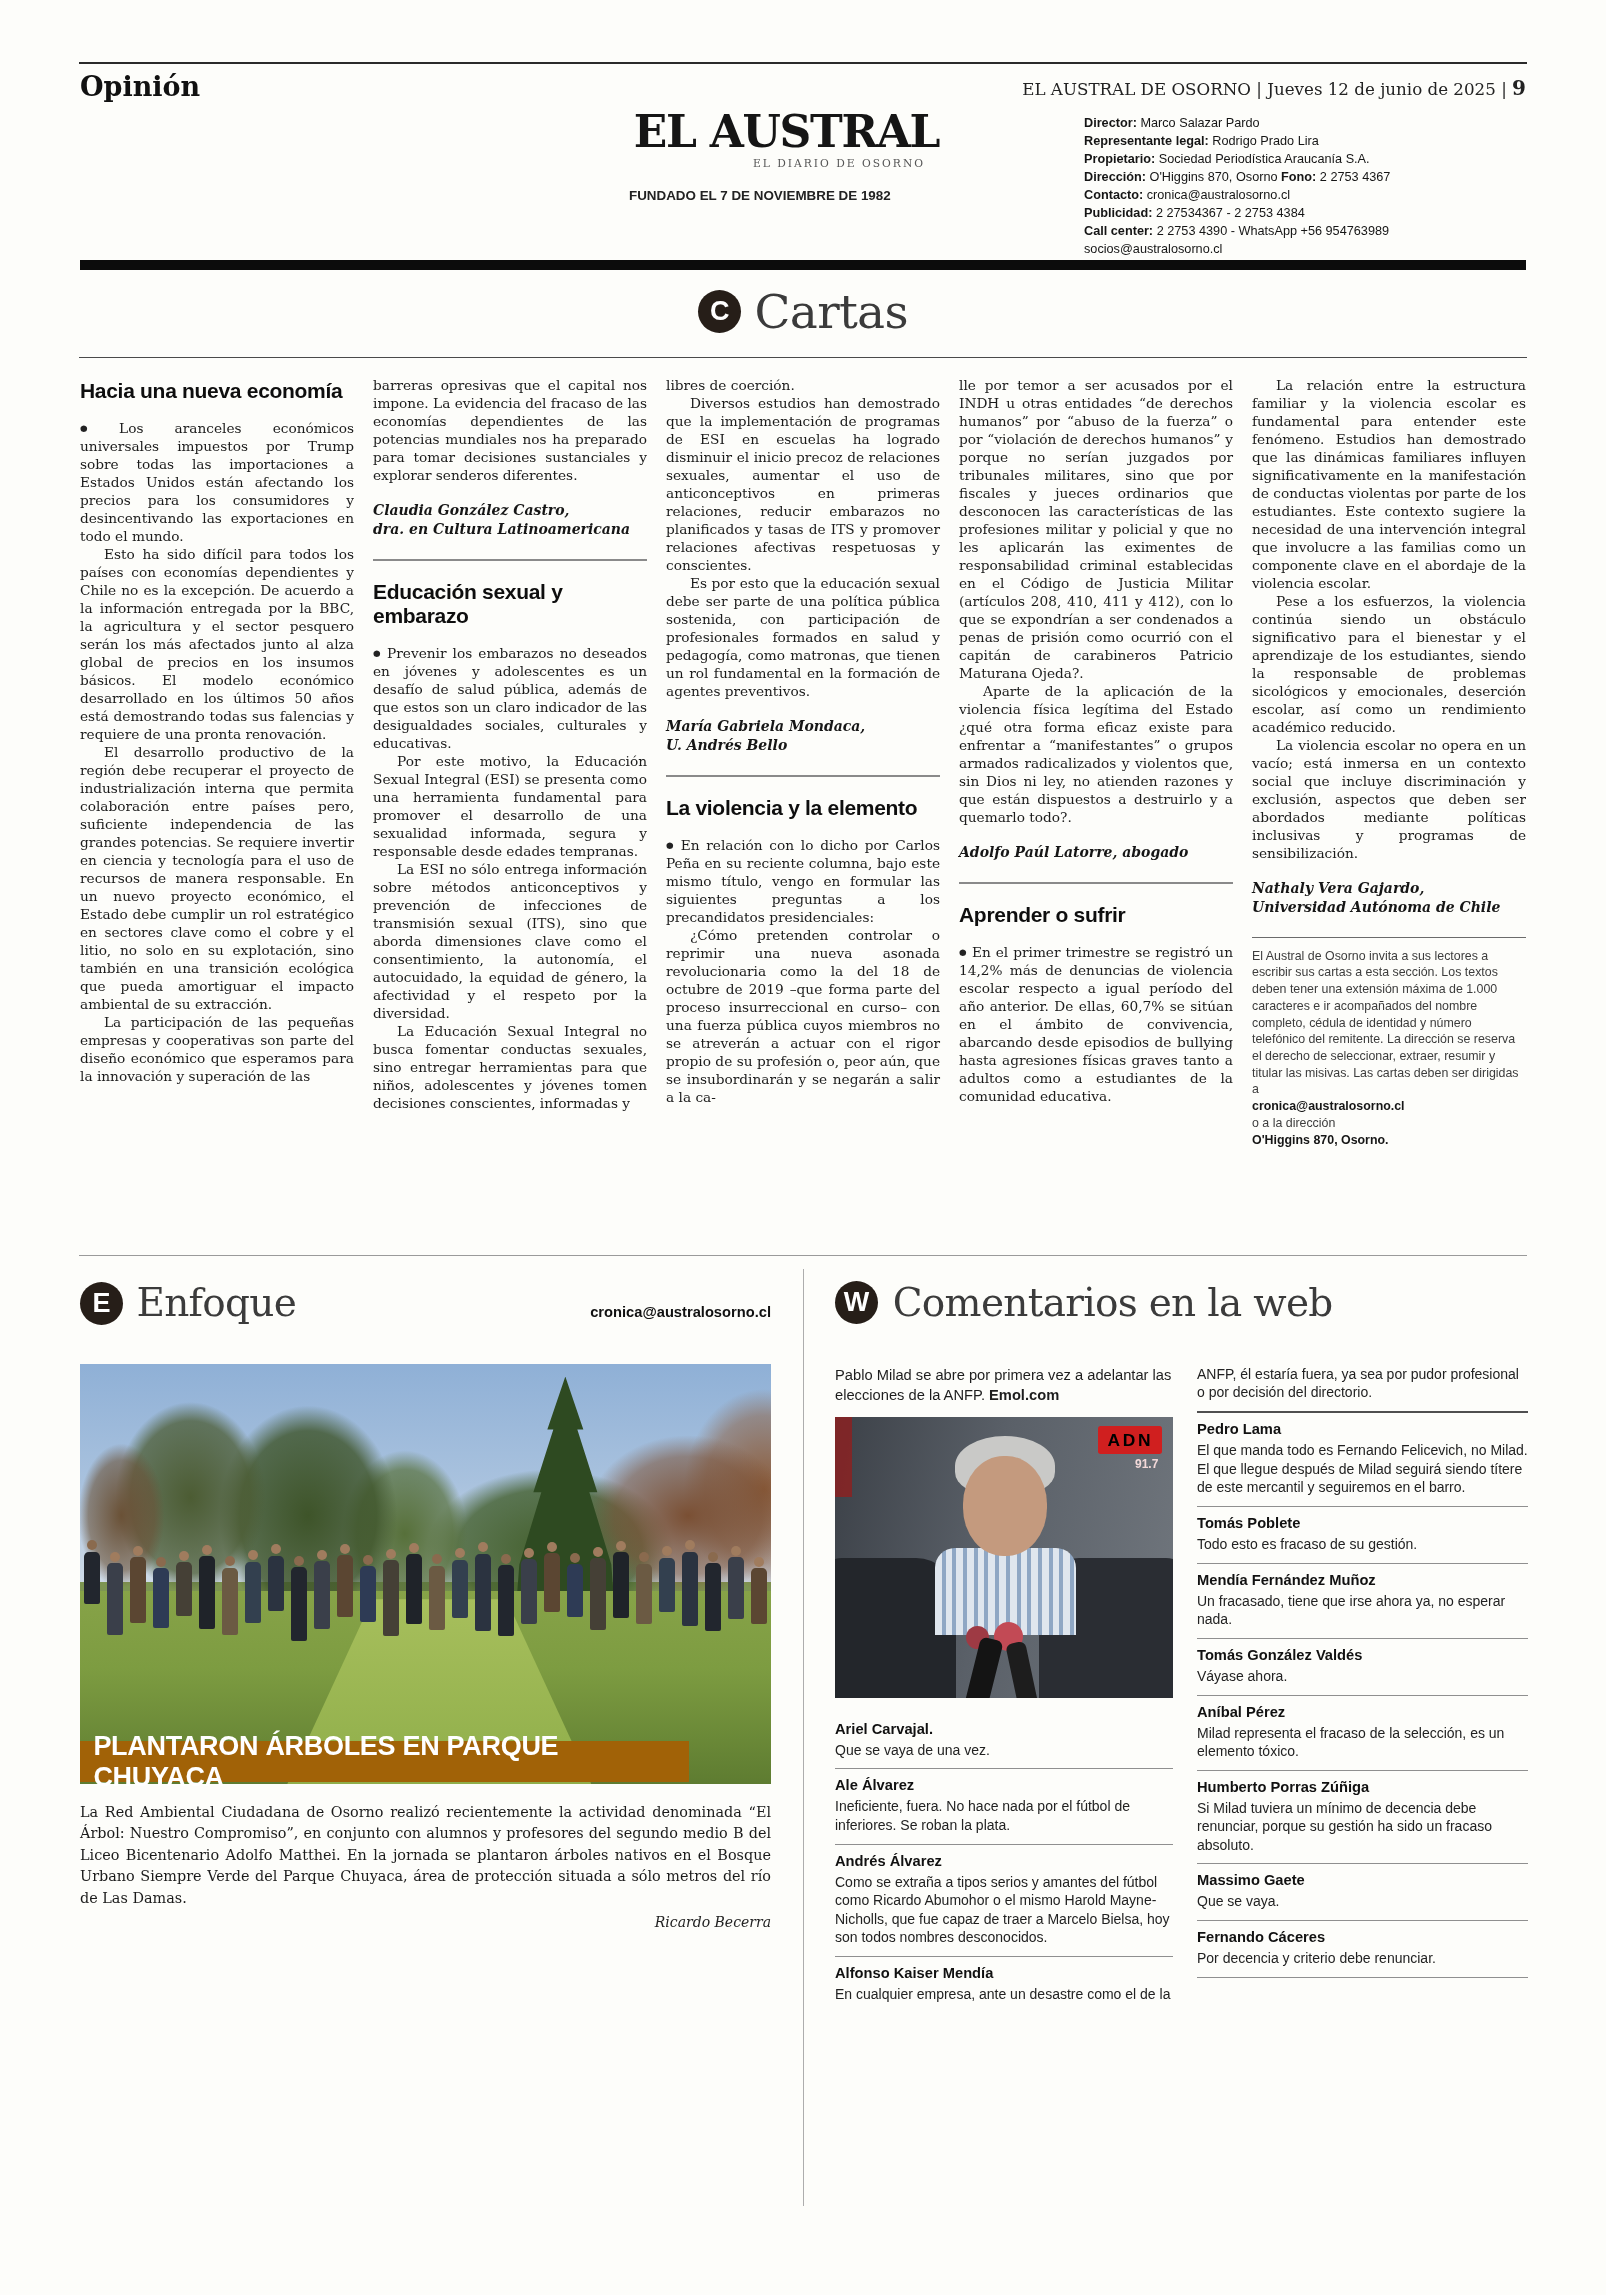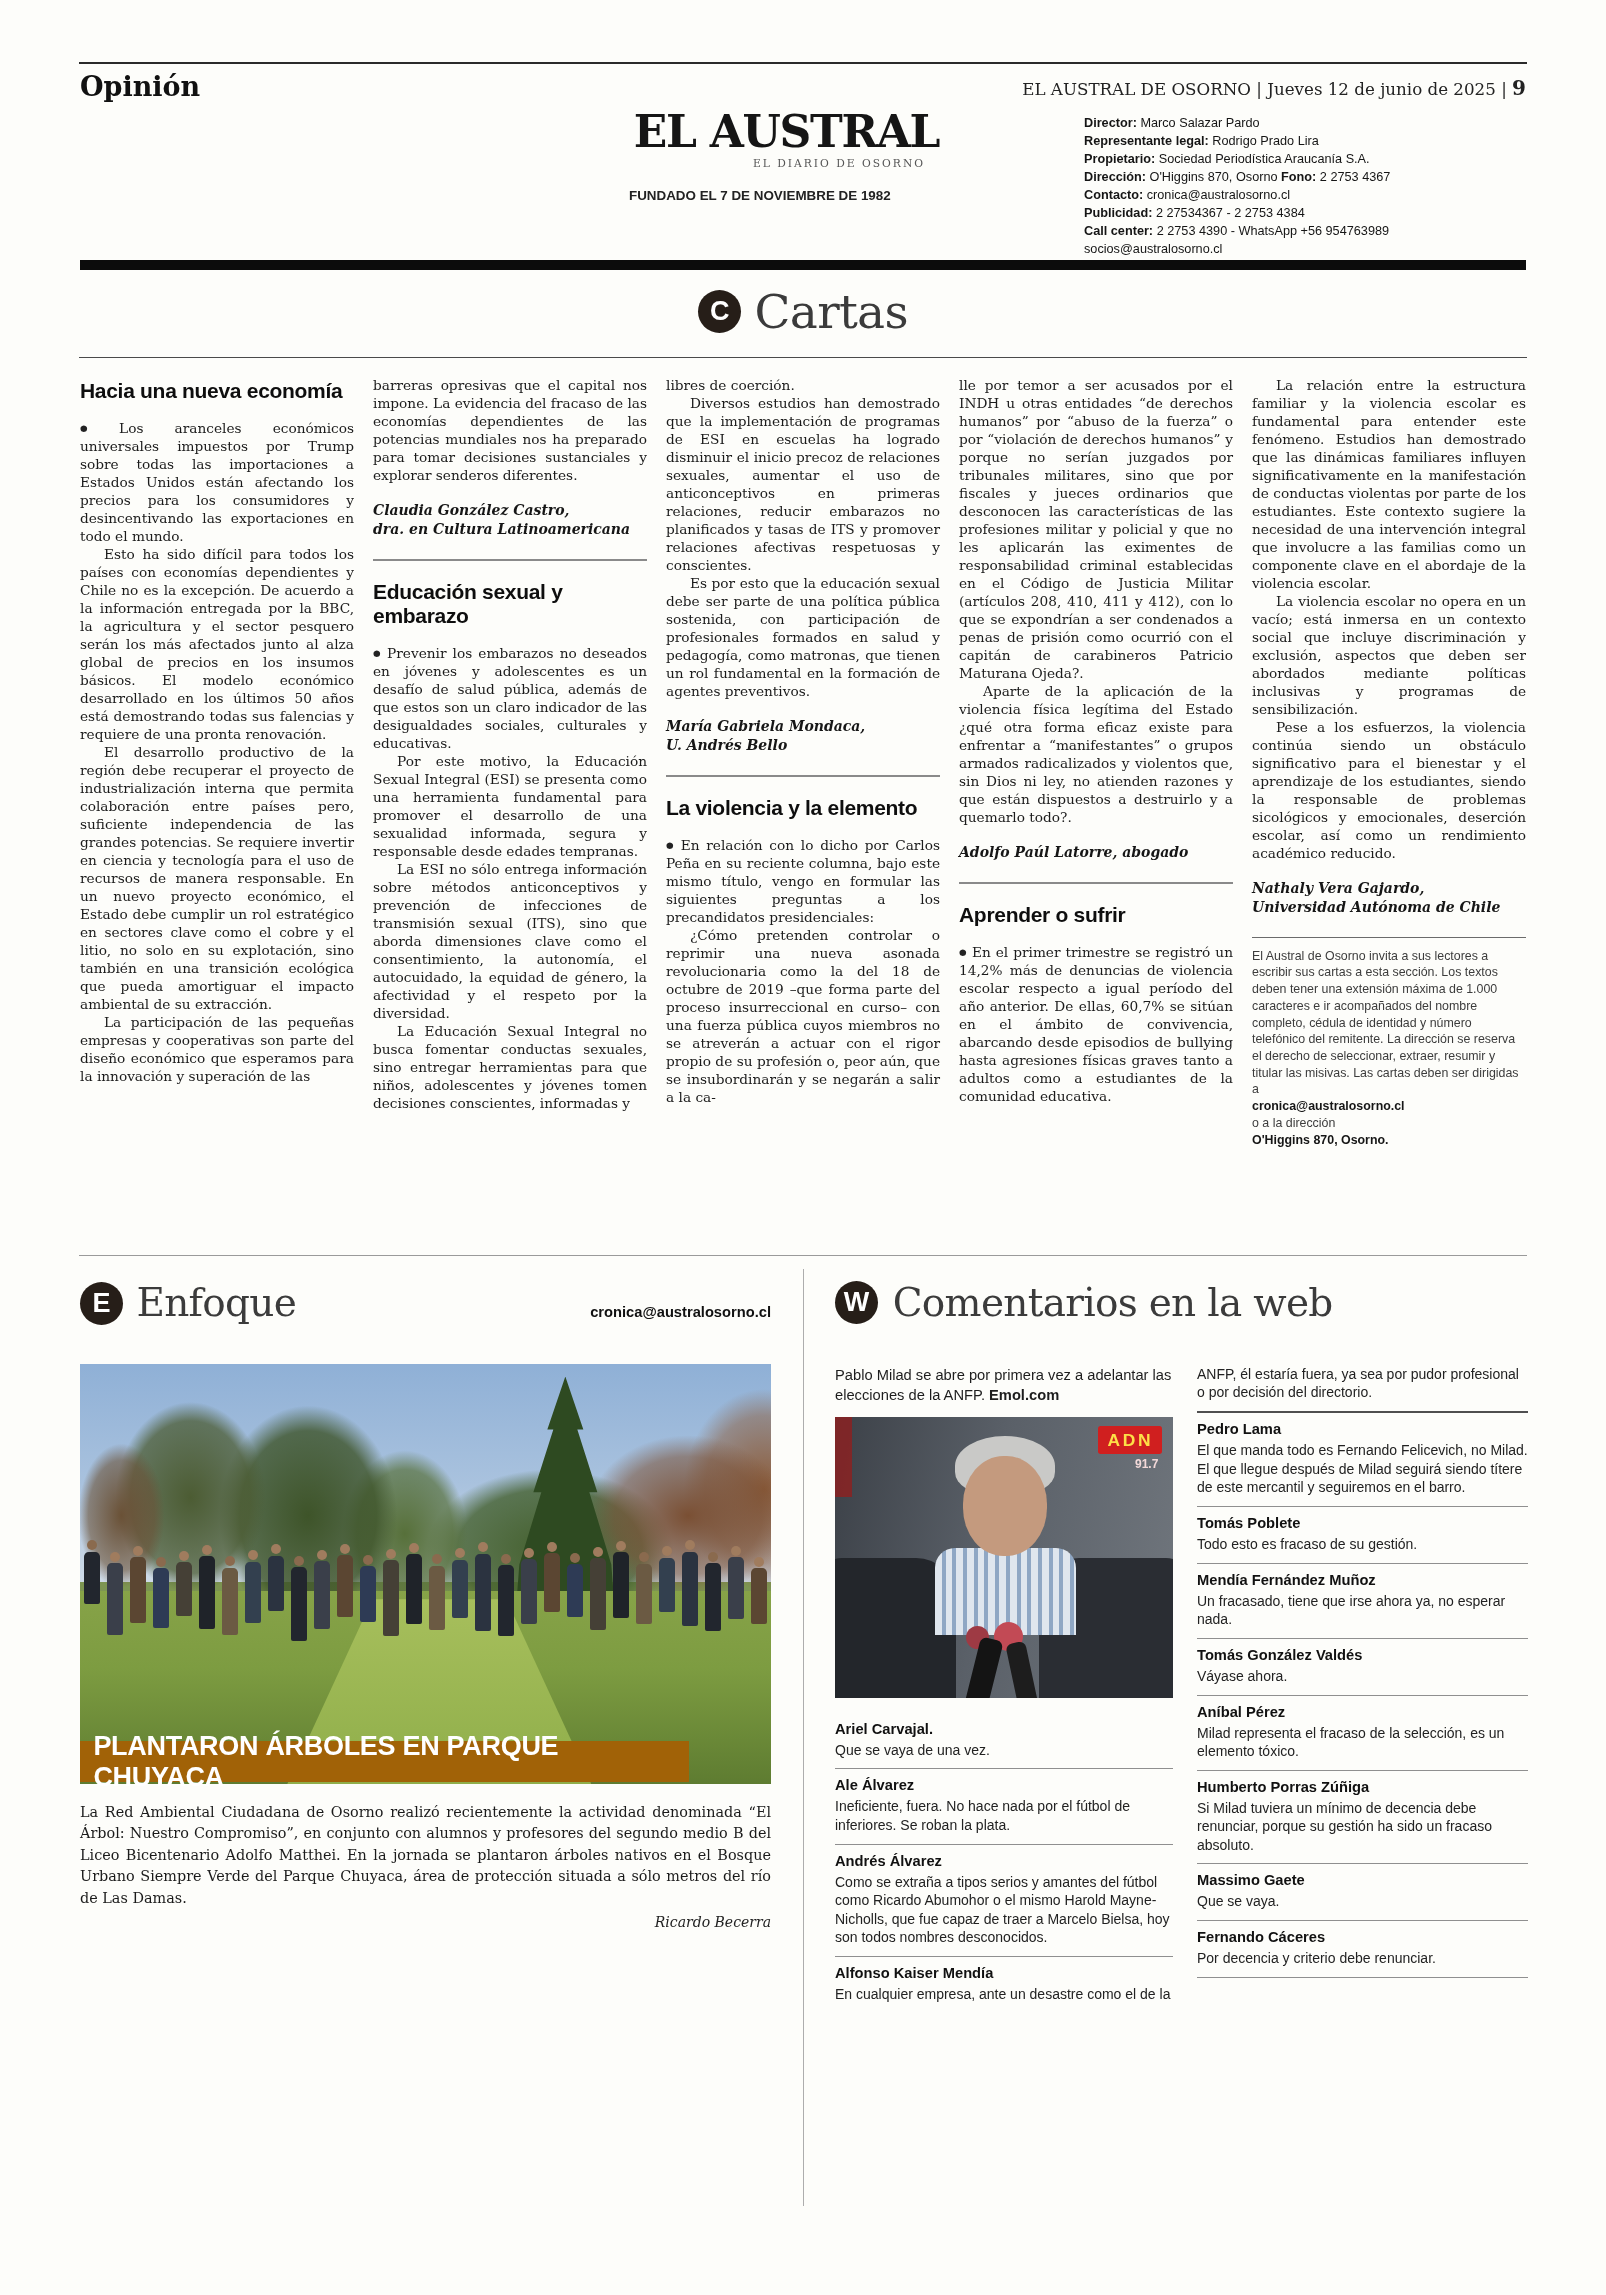--- a/index.html
+++ b/index.html
@@ -85,21 +85,21 @@
   .mp-hair{position:absolute;left:120px;top:19px;width:100px;height:60px;border-radius:50% 50% 40% 40%;background:#c9c9c7;}
   .mp-face{position:absolute;left:128px;top:39px;width:84px;height:100px;border-radius:48%;background:#c49a7e;}
   .mp-shirt{position:absolute;left:100px;top:131px;width:141px;height:87px;background:
      repeating-linear-gradient(90deg,#dfe6ee 0 6.7px,#8fa7c4 6.7px 10.7px);border-radius:20px 20px 0 0;}
   .mp-jacketL{position:absolute;left:-20px;top:141px;width:141px;height:147px;background:#23262b;border-radius:27px 40px 0 0;}
   .mp-jacketR{position:absolute;right:-20px;top:141px;width:154px;height:147px;background:#2a2d33;border-radius:40px 27px 0 0;}
   .mp-mic1{position:absolute;left:137px;top:221px;width:23px;height:74px;background:#141414;border-radius:6.7px;transform:rotate(14deg);}
   .mp-mic2{position:absolute;left:177px;top:225px;width:20px;height:67px;background:#1d1d1d;border-radius:6.7px;transform:rotate(-12deg);}
   .mp-foam{position:absolute;left:159px;top:205px;width:29.4px;height:29.4px;border-radius:50%;background:#c24a55;}
   .mp-foam2{position:absolute;left:131px;top:209px;width:23px;height:23px;border-radius:50%;background:#9e3a44;}
-  .mp-adn{position:absolute;right:10.7px;top:9.4px;width:64px;height:28px;background:#d01f1f;color:#fde047;
+  .mp-adn{position:absolute;right:10.7px;top:9.4px;width:64px;height:28px;background:#d01f1f;color:#000000;
     display:flex;align-items:center;justify-content:center;font:bold 17.4px "Liberation Sans",sans-serif;letter-spacing:2.7px;border-radius:2.7px;}
   .mp-freq{position:absolute;right:14.7px;top:40px;color:#f3d9d9;font:bold 12px "Liberation Sans",sans-serif;}
   .comment{padding:8px 0 9.4px;border-bottom:1.3px solid #8f8f8f;}
   .comment .name{font:bold 14.7px "Liberation Sans",sans-serif;color:#111;margin-bottom:4px;}
   .comment .text{font:14px/18.4px "Liberation Sans",sans-serif;color:#222;}
   .comment.cont{padding-top:0;border-bottom-width:2px;border-bottom-color:#4f4f4f;}
   .comment.last{border-bottom:none;}
 </style>
 </head>
 <body>
@@ -176,22 +176,22 @@
         <p class="para">Aparte de la aplicación de la violencia física legítima del Estado ¿qué otra forma eficaz existe para enfrentar a “manifestantes” o grupos armados radicalizados y violentos que, sin Dios ni ley, no atienden razones y que están dispuestos a destruirlo y a quemarlo todo?.</p>
         <div class="sig">
           <div>Adolfo Paúl Latorre, abogado</div>
         </div>
         <div class="hr"></div>
         <h3 class="letter-title">Aprender o sufrir</h3>
         <p class="para first"><span class="dot">●</span>En el primer trimestre se registró un 14,2% más de denuncias de violencia escolar respecto a igual período del año anterior.  De ellas, 60,7% se sitúan en el ámbito de convivencia, abarcando desde episodios de bullying hasta agresiones físicas graves tanto a adultos como a estudiantes de la comunidad educativa.</p>
       </div>
       <div class="col">
         <p class="para">La relación entre la estructura familiar y la violencia escolar es fundamental para entender este fenómeno. Estudios han demostrado que las dinámicas familiares influyen significativamente en la manifestación de conductas violentas por parte de los estudiantes. Este contexto sugiere la necesidad de una intervención integral que involucre a las familias como un componente clave en el abordaje de la violencia escolar.</p>
+        <p class="para">Pese a los esfuerzos, la violencia continúa siendo un obstáculo significativo para el bienestar y el aprendizaje de los estudiantes, siendo la responsable de problemas sicológicos y emocionales, deserción escolar, así como un rendimiento académico reducido.</p>
         <p class="para">La violencia escolar no opera en un vacío; está inmersa en un contexto social que incluye discriminación y exclusión, aspectos que deben ser abordados mediante políticas inclusivas y programas de sensibilización.</p>
-        <p class="para">Pese a los esfuerzos, la violencia continúa siendo un obstáculo significativo para el bienestar y el aprendizaje de los estudiantes, siendo la responsable de problemas sicológicos y emocionales, deserción escolar, así como un rendimiento académico reducido.</p>
         <div class="sig">
           <div>Nathaly Vera Gajardo,</div>
           <div>Universidad Autónoma de Chile</div>
         </div>
         <div class="note">
           <div>El Austral de Osorno invita a sus lectores a escribir sus cartas a esta sección. Los textos deben tener una extensión máxima de 1.000 caracteres e ir acompañados del nombre completo, cédula de identidad y número telefónico del remitente. La dirección se reserva el derecho de seleccionar, extraer, resumir y titular las misivas. Las cartas deben ser dirigidas a</div>
           <div class="b">cronica@australosorno.cl</div>
           <div>o a la dirección</div>
           <div class="b">O'Higgins 870, Osorno.</div>
         </div>

